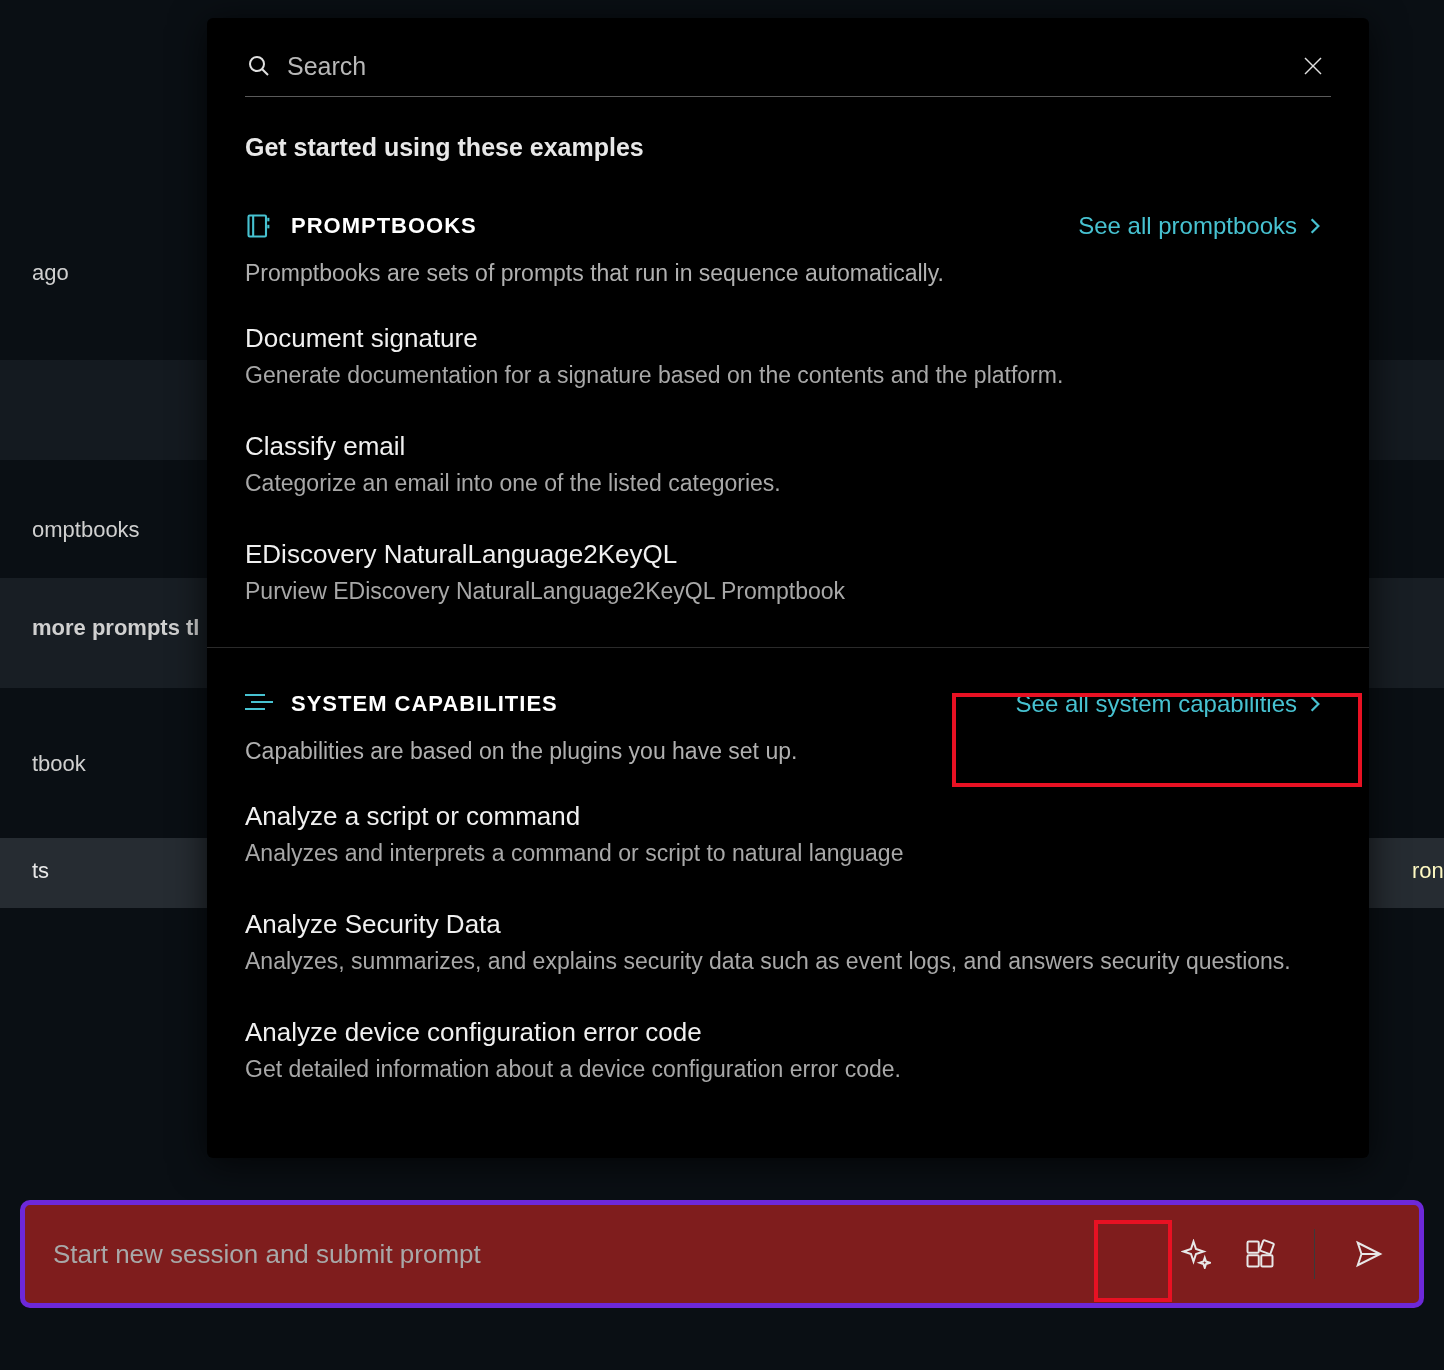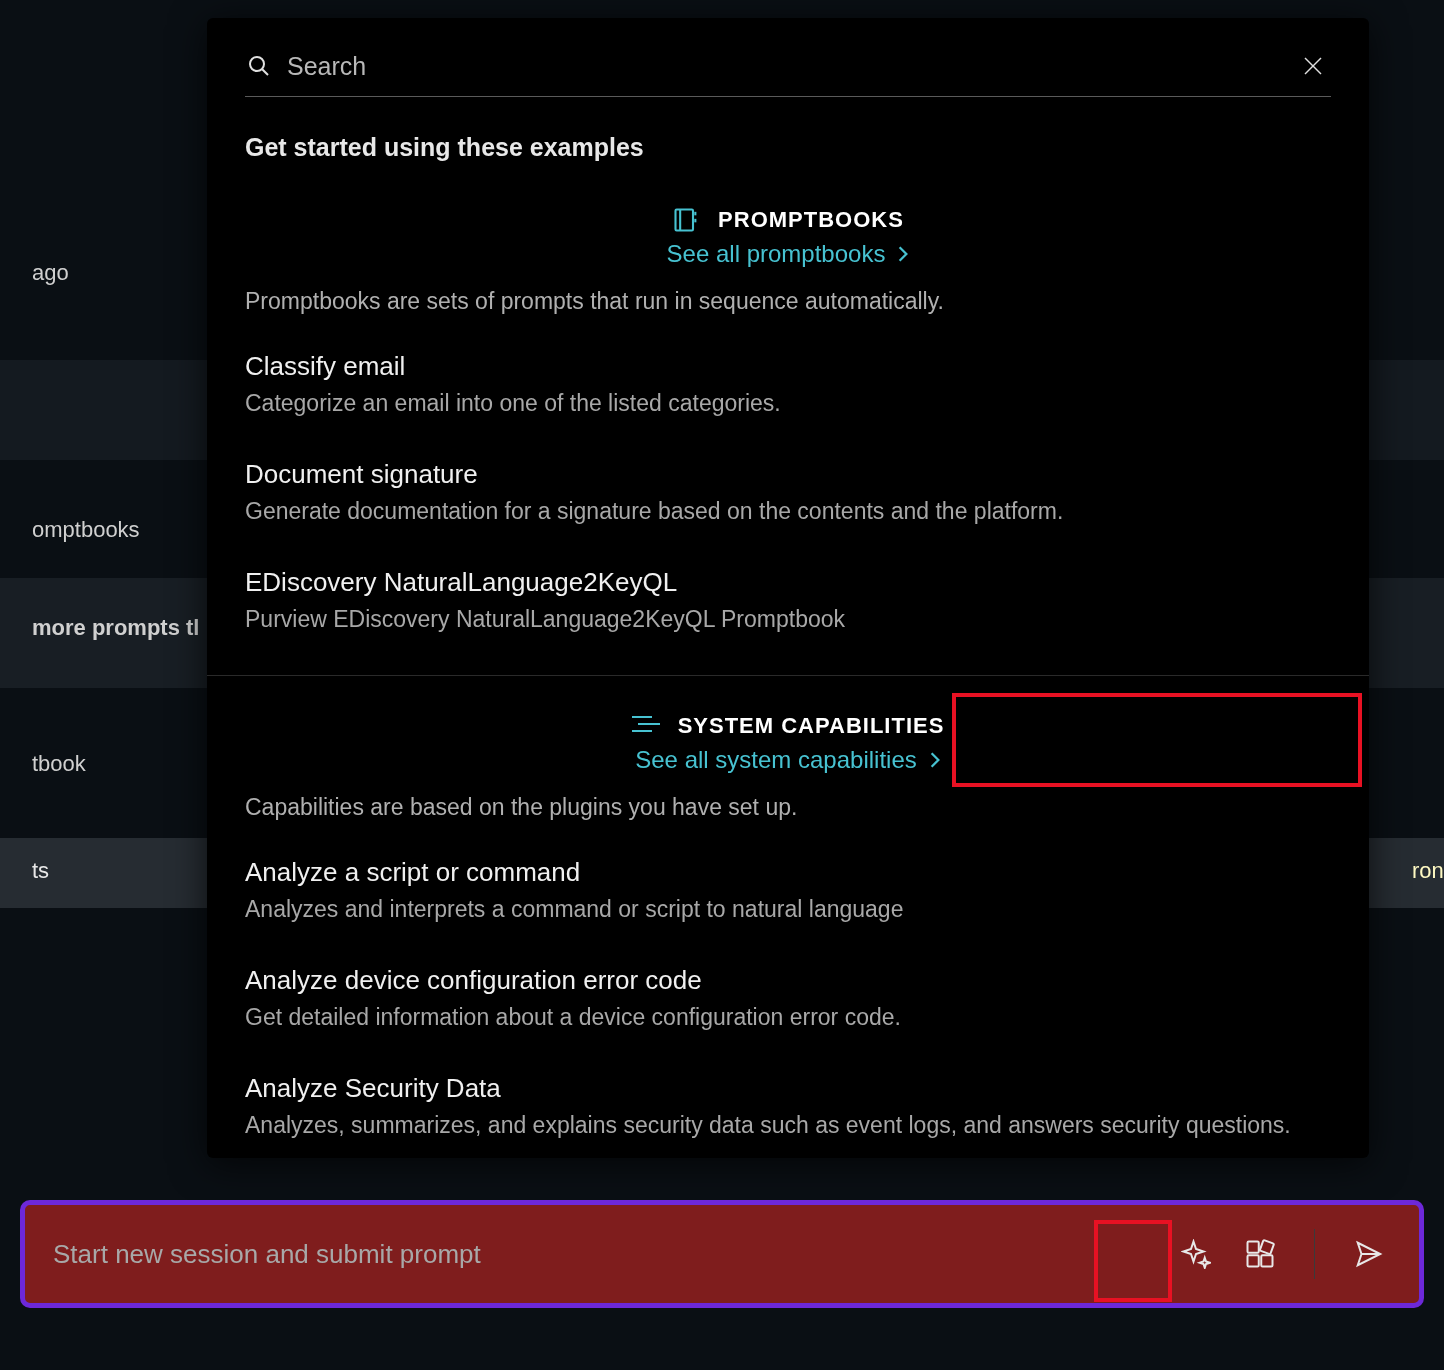--- a/index.html
+++ b/index.html
@@ -92,21 +92,20 @@
       font-weight: 600;
       color: #e8e8e8;
       margin-bottom: 44px;
     }
 
     .section-header {
       display: flex;
       align-items: center;
       justify-content: space-between;
       margin-bottom: 14px;
-      flex-direction: column;
     }
     .section-left {
       display: flex;
       align-items: center;
       gap: 18px;
     }
     .section-icon {
       width: 28px;
       height: 28px;
     }
@@ -265,26 +264,26 @@
       <span>
         <svg width="12" height="18" viewBox="0 0 10 16" fill="none" stroke="#47c2d1" stroke-width="2">
           <polyline points="2,2 8,8 2,14"></polyline>
         </svg>
       </span>
     </div>
   </div>
   <div class="section-desc">Promptbooks are sets of prompts that run in sequence automatically.</div>
 
   <div class="item">
+    <div class="item-title">Document signature</div>
+    <div class="item-desc">Generate documentation for a signature based on the contents and the platform.</div>
+  </div>
+  <div class="item">
     <div class="item-title">Classify email</div>
     <div class="item-desc">Categorize an email into one of the listed categories.</div>
-  </div>
-  <div class="item">
-    <div class="item-title">Document signature</div>
-    <div class="item-desc">Generate documentation for a signature based on the contents and the platform.</div>
   </div>
   <div class="item">
     <div class="item-title">EDiscovery NaturalLanguage2KeyQL</div>
     <div class="item-desc">Purview EDiscovery NaturalLanguage2KeyQL Promptbook</div>
   </div>
 
   <div class="divider"></div>
 
   <div class="section-header">
     <div class="section-left">
@@ -306,26 +305,26 @@
       </span>
     </div>
   </div>
   <div class="section-desc">Capabilities are based on the plugins you have set up.</div>
 
   <div class="item">
     <div class="item-title">Analyze a script or command</div>
     <div class="item-desc">Analyzes and interprets a command or script to natural language</div>
   </div>
   <div class="item">
+    <div class="item-title">Analyze Security Data</div>
+    <div class="item-desc">Analyzes, summarizes, and explains security data such as event logs, and answers security questions.</div>
+  </div>
+  <div class="item">
     <div class="item-title">Analyze device configuration error code</div>
     <div class="item-desc">Get detailed information about a device configuration error code.</div>
-  </div>
-  <div class="item">
-    <div class="item-title">Analyze Security Data</div>
-    <div class="item-desc">Analyzes, summarizes, and explains security data such as event logs, and answers security questions.</div>
   </div>
 
 </div>
 
 <div class="red-box rb1"></div>
 
 <div class="prompt-bar">
   <input class="prompt-input" type="text" placeholder="Start new session and submit prompt" style="">
   <div class="prompt-actions">
     <span class="icon-btn">

